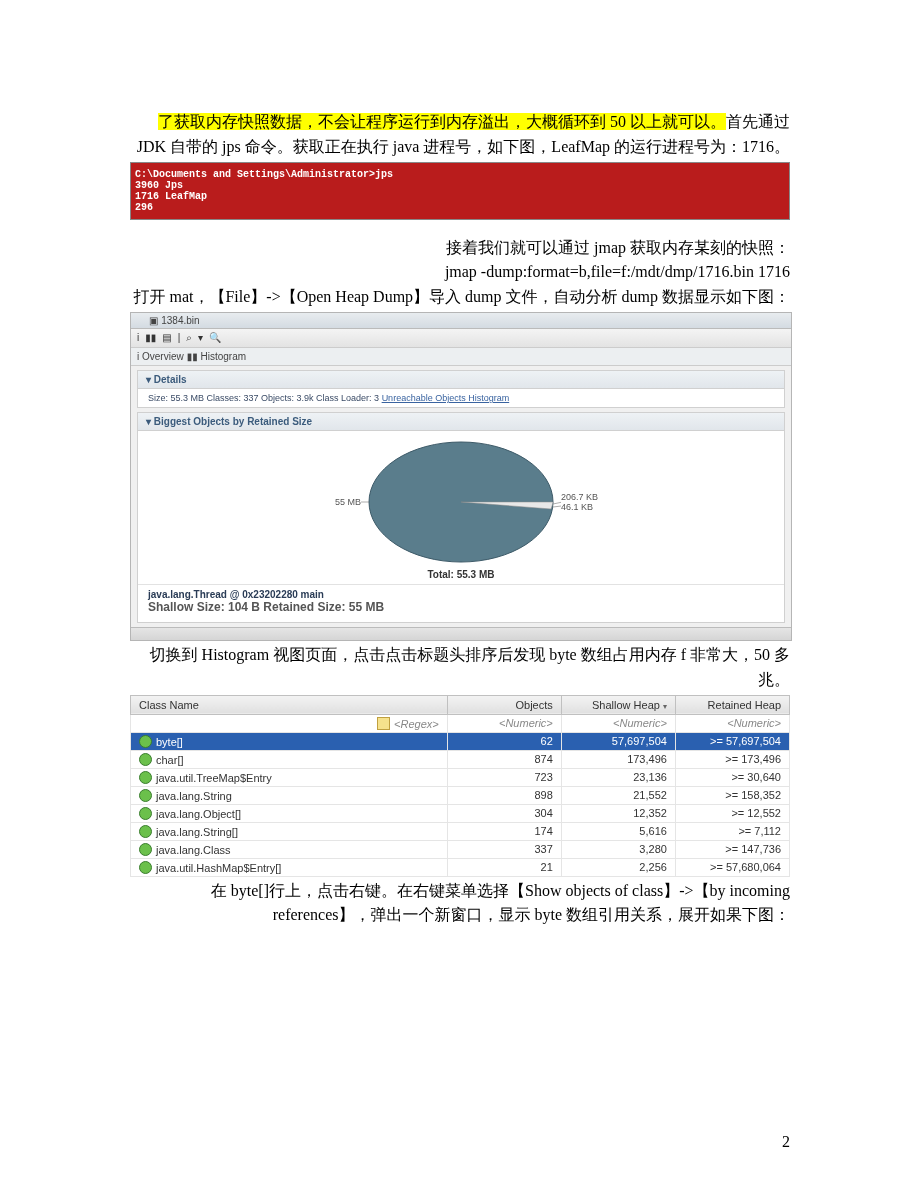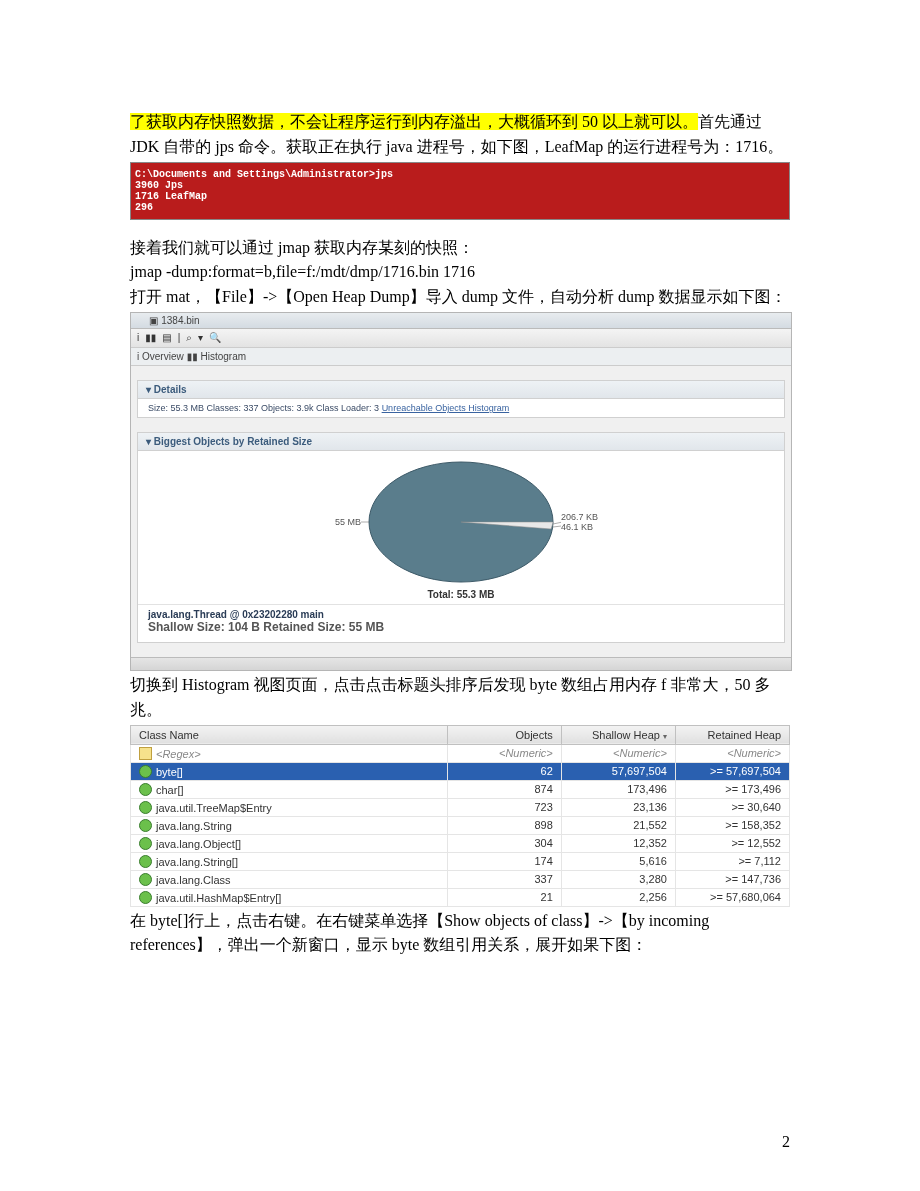--- a/index.html
+++ b/index.html
@@ -10,21 +10,21 @@
     color: #000;
   }
   .page {
     width: 920px;
     min-height: 1191px;
     margin: 0 auto;
     padding: 110px 130px 40px 130px;
     box-sizing: border-box;
     position: relative;
   }
-  p { margin: 0; line-height: 1.55; font-size: 16px; }
+  p { margin: 0; line-height: 1.55; font-size: 16px; text-align: right; }
   .hl { background: #ffff00; }
   .terminal {
     background: #b91c1c;
     color: #fff;
     font-family: "Courier New", monospace;
     font-size: 10px;
     font-weight: bold;
     padding: 6px 4px 6px 4px;
     margin: 2px 0 16px 0;
     white-space: pre;
@@ -58,21 +58,21 @@
   .mat-tabs {
     background: #eceff1;
     padding: 3px 6px;
     border-bottom: 1px solid #ccc;
     display: flex;
     gap: 3px;
   }
   .mat-tabs span { font-size: 10px; }
   .mat-section {
     background: #fff;
-    margin: 14px 6px;
+    margin: 4px 6px;
     border: 1px solid #d0d0d0;
   }
   .mat-sec-head {
     background: linear-gradient(#eef2f5,#e1e6eb);
     padding: 3px 8px;
     font-size: 10px;
     font-weight: bold;
     color: #3b5b7c;
     border-bottom: 1px solid #d0d0d0;
   }
@@ -135,21 +135,21 @@
   }
   .hist th.cls { text-align: left; width: 280px;}
   .hist th.num { text-align: right; width: 90px;}
   .hist td {
     border: 1px solid #e5e5e5;
     padding: 2px 8px;
     color: #333;
   }
   .hist td.name { text-align: left; }
   .hist td.num { text-align: right; }
-  .hist tr.regex td { color: #888; font-style: italic;}
+  .hist tr.regex td { color: #888; font-style: italic; text-align: right;}
   .hist tr.selected td { background: #2a60b0; color: #fff; }
   .hist tr.selected td .circ { background:#6bc04b; }
   .circ {
     display: inline-block; width: 11px; height: 11px; border-radius: 50%;
     background: #6bc04b; border: 1px solid #3a7d2e; margin-right: 4px;
     vertical-align: -2px;
   }
   .filter-icon {
     display: inline-block; width: 11px; height: 11px;
     border: 1px solid #c0a040; background: #f6e28c; margin-right: 4px;

